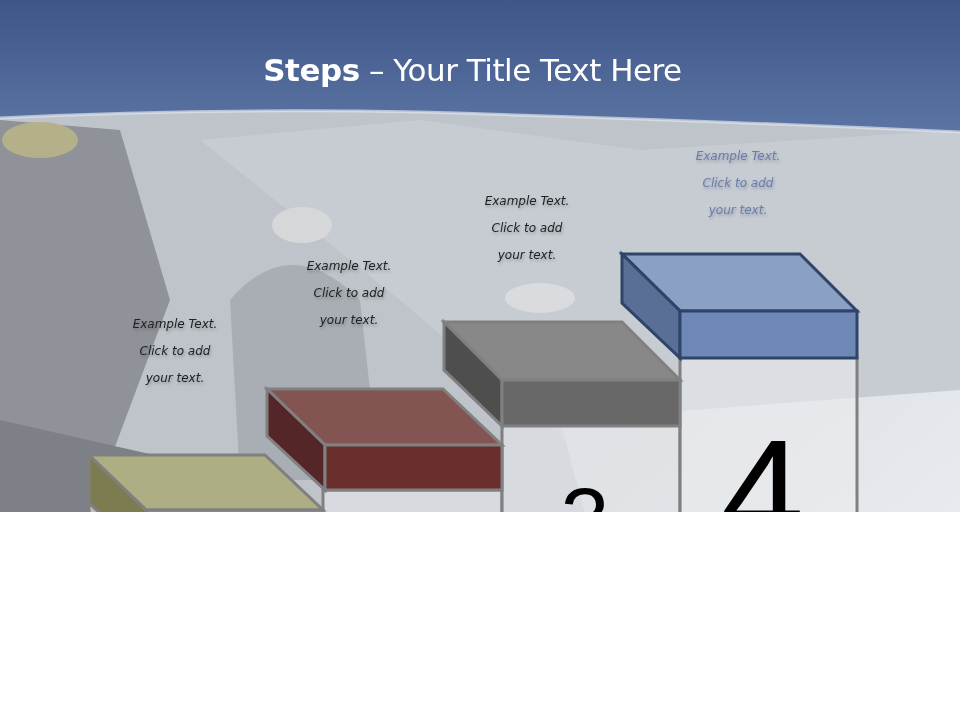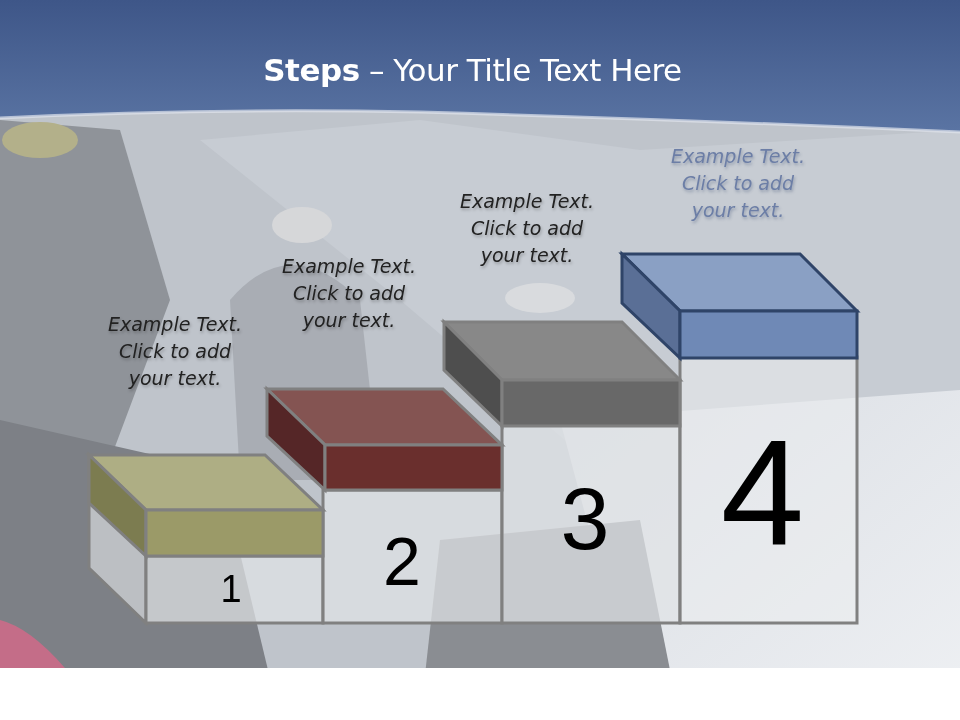--- a/index.html
+++ b/index.html
@@ -1,25 +1,25 @@
 <!DOCTYPE html>
 <html><head>
 <meta charset="utf-8">
 <style>
   html, body { margin:0; padding:0; }
   body { width:960px; height:720px; overflow:hidden; position:relative; font-family:"DejaVu Sans", sans-serif; }
-  .slide { position:absolute; left:0; top:0; width:960px; height:668px; overflow:hidden;
+  .slide { position:absolute; left:0; top:0; width:960px; height:512px; overflow:hidden;
     background: linear-gradient(180deg, #b9c1cc 0%, #c9ced6 30%, #b3b7bd 55%, #9a9ea4 75%, #8c8f94 100%); }
   .photo-layer { position:absolute; inset:0; }
   .header-band { position:absolute; left:0; top:0; width:960px; height:135px; }
   .title { position:absolute; left:0; top:52px; width:945px; text-align:center; color:#fff;
     font-family:"DejaVu Sans", sans-serif; font-size:31px; letter-spacing:-0.5px; }
   .title b { font-weight:bold; }
   .caption { position:absolute; width:170px; text-align:center; font-family:"DejaVu Sans", sans-serif;
-    font-style:italic; font-size:19px; line-height:27px; color:#222;
+    font-style:italic; font-size:12px; line-height:27px; color:#222;
     text-shadow: 1px 2px 3px rgba(0,0,0,0.25); }
   .caption.faded { color:#6c7ea6; text-shadow: 1px 2px 3px rgba(40,60,100,0.35); }
   .steps-svg { position:absolute; left:0; top:0; }
   .num { position:absolute; font-family:"Liberation Sans", sans-serif; color:#000; text-align:center; }
 </style>
 </head>
 <body>
 
 <div class="slide">
 

